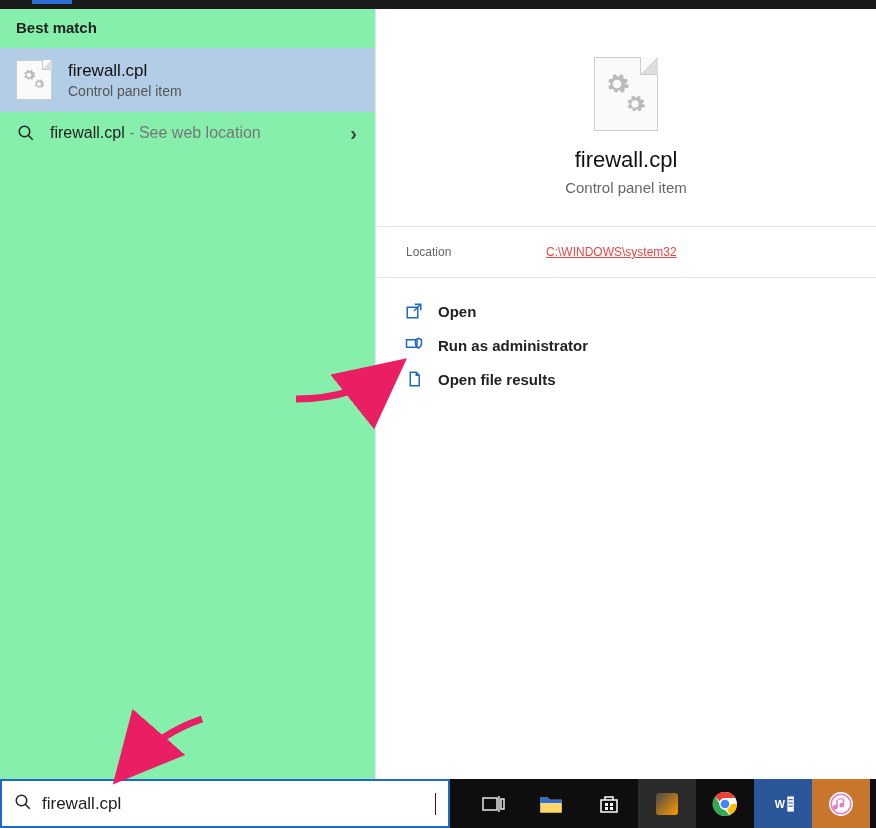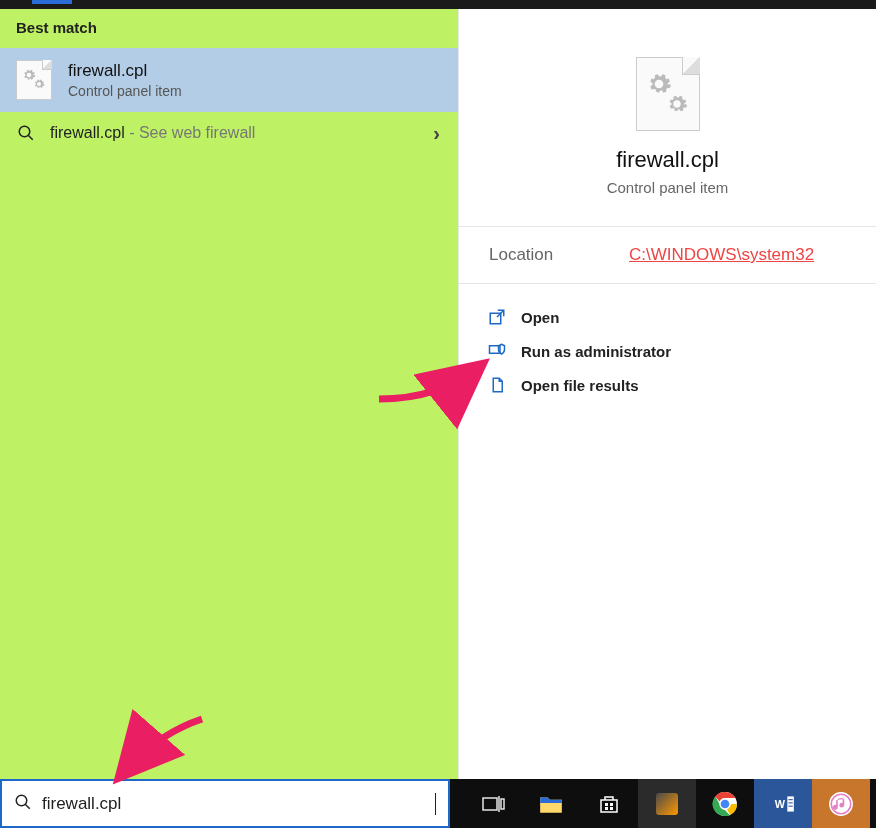--- a/index.html
+++ b/index.html
@@ -7,21 +7,21 @@
   body { display: flex; flex-direction: column; background: #fff; }
 
   
   .topbar { height: 9px; background: #1a1a1a; position: relative; }
   .topbar .tabhint { position: absolute; top: 0; left: 32px; width: 40px; height: 4px; background: #2b6cd6; }
 
   
   .main { flex: 1; display: flex; min-height: 0; }
 
   
-  .left { width: 458px; background: #bef264; display: flex; flex-direction: column; }
+  .left { width: 375px; background: #86efac; display: flex; flex-direction: column; }
   .section-label { font-size: 15px; font-weight: 600; color: #222; padding: 10px 16px 12px 16px; }
 
   .result-selected { background: #b3cde6; padding: 12px 16px; display: flex; align-items: center; gap: 16px; }
 
   .cpl-icon-small { width: 36px; height: 40px; position: relative; }
   .cpl-icon-small .page { position: absolute; inset: 0; background: #fafafa; border: 1px solid #ccc; }
   .cpl-icon-small .fold { position: absolute; top: 0; right: 0; width: 10px; height: 10px; background: linear-gradient(135deg, #fafafa 0 49%, #ddd 50% 100%); border-left: 1px solid #ccc; border-bottom: 1px solid #ccc; }
   .cpl-icon-small .gear { position: absolute; color: #bbb; }
   .cpl-icon-small .g1 { left: 6px; top: 8px; }
   .cpl-icon-small .g2 { left: 17px; top: 18px; }
@@ -41,21 +41,21 @@
   .hero { padding: 48px 0 30px 0; text-align: center; border-bottom: 1px solid #e5e5e5; }
   .cpl-icon-large { width: 64px; height: 74px; margin: 0 auto 16px; position: relative; }
   .cpl-icon-large .page { position: absolute; inset: 0; background: #fafafa; border: 1px solid #ccc; }
   .cpl-icon-large .fold { position: absolute; top: 0; right: 0; width: 18px; height: 18px; background: linear-gradient(135deg, #fafafa 0 49%, #ddd 50% 100%); border-left: 1px solid #ccc; border-bottom: 1px solid #ccc; }
   .cpl-icon-large .gear { position: absolute; color: #bbb; }
   .cpl-icon-large .g1 { left: 10px; top: 14px; }
   .cpl-icon-large .g2 { left: 30px; top: 36px; }
   .hero-title { font-size: 22px; color: #111; }
   .hero-sub { font-size: 15px; color: #666; margin-top: 6px; }
 
-  .metarow { display: flex; padding: 18px 30px; border-bottom: 1px solid #e5e5e5; font-size: 17px; }
+  .metarow { display: flex; padding: 18px 30px; border-bottom: 1px solid #e5e5e5; font-size: 12px; }
   .metarow .k { width: 140px; color: #666; }
   .metarow .v { color: #ef4444; text-decoration: underline; }
 
   .actions { padding: 16px 22px; font-weight: bold; }
   .action { display: flex; align-items: center; gap: 14px; padding: 8px 6px; font-size: 15px; color: #222; }
   .action .ico { width: 20px; color: #1e68c7; display: flex; justify-content: center; }
 
   
   .taskbar { height: 49px; background: #0e0e0e; display: flex; align-items: stretch; }
   .searchbox { width: 450px; background: #fff; border: 2px solid #1e68c7; display: flex; align-items: center; padding: 0 12px; gap: 10px; position: relative; }
@@ -105,21 +105,21 @@
 
 
     <div class="web-row">
       <span class="search-glyph">
         <svg width="18" height="18" viewBox="0 0 24 24" fill="none" stroke="#222" stroke-width="2">
             <circle cx="10" cy="10" r="7"></circle>
             <line x1="21" y1="21" x2="15" y2="15"></line>
           </svg>
       </span>
       <span class="web-text">
-        <span>firewall.cpl</span><span class="gray"> - See web firewall</span>
+        <span>firewall.cpl</span><span class="gray"> - See web location</span>
       </span>
       <span class="chev">›</span>
     </div>
   </div>
 
   <div class="right">
 
     <div class="hero">
       <div class="cpl-icon-large">
         <div class="page"></div>

